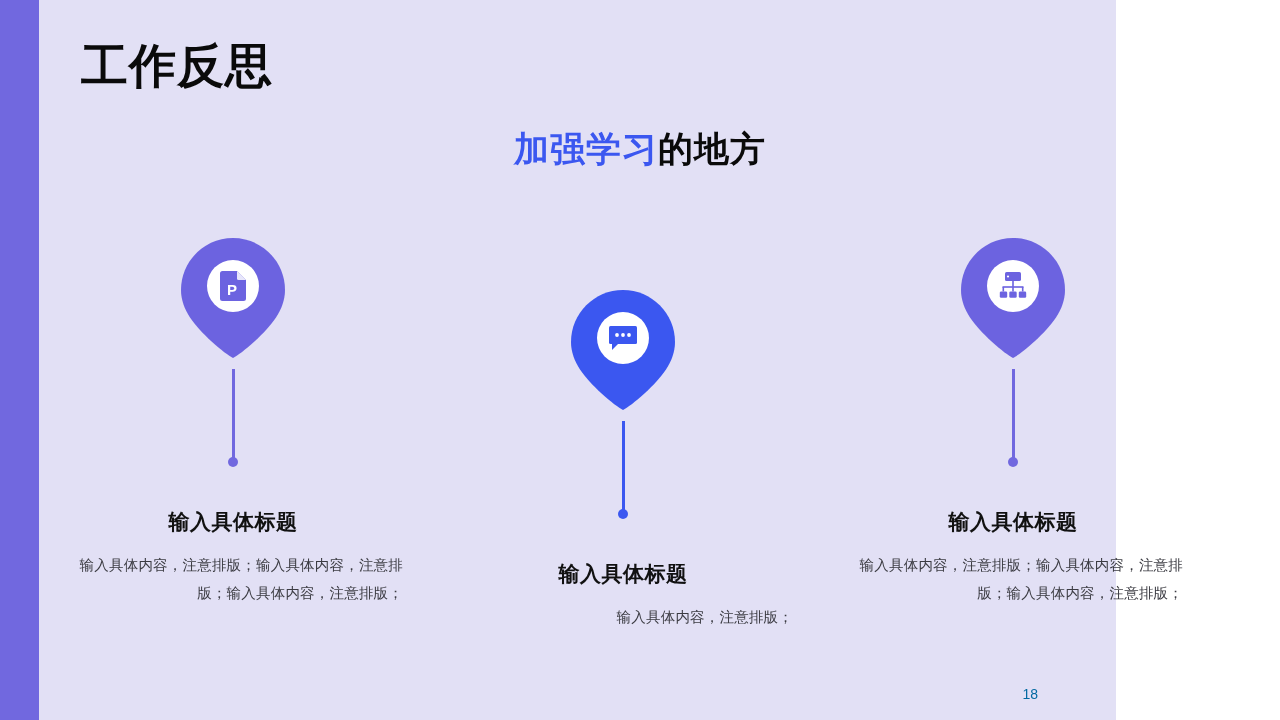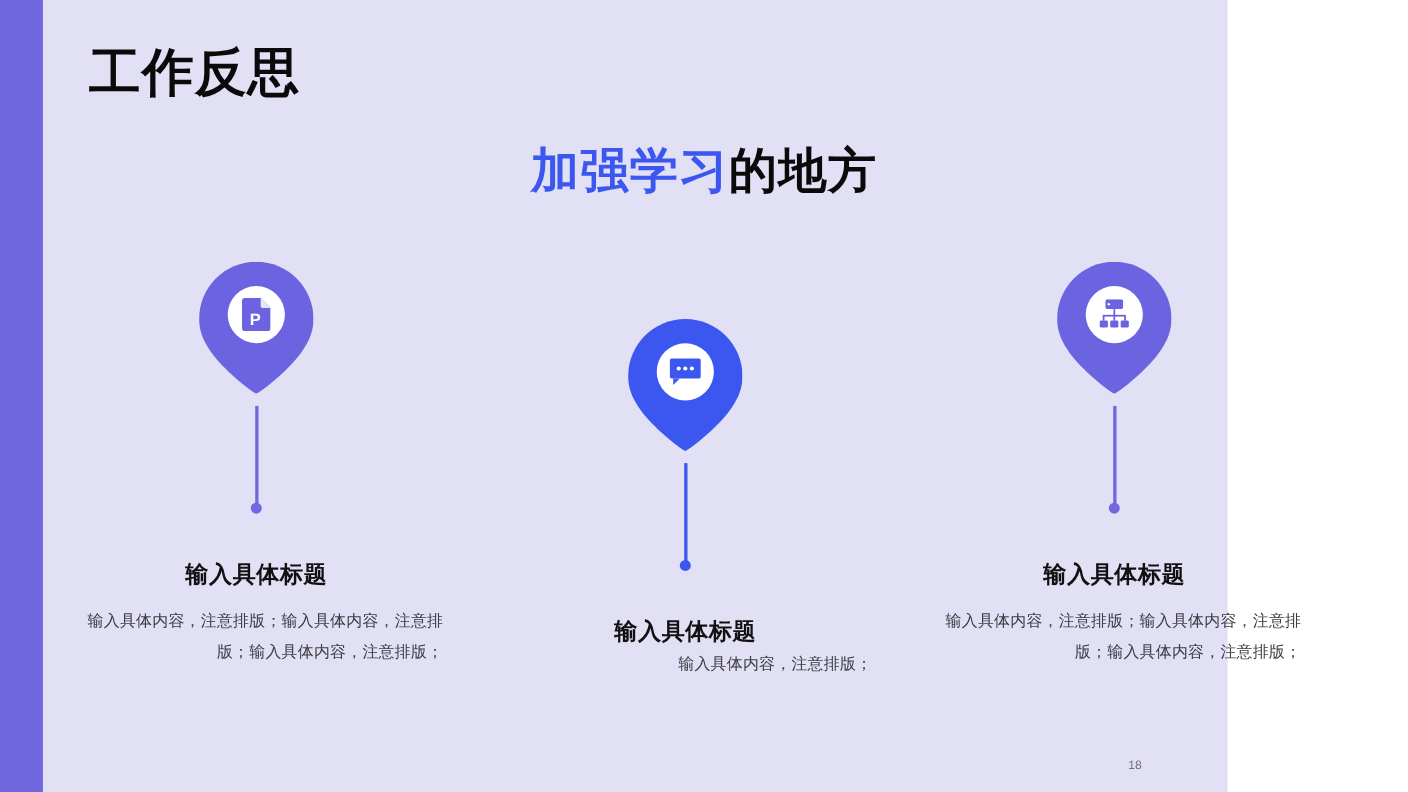--- a/index.html
+++ b/index.html
@@ -26,21 +26,21 @@
     color:#0a0a0a;
     letter-spacing:1px;
     line-height:1.05;
     white-space:nowrap;
   }
   
   #subtitle {
     position:absolute; left:0; top:126px;
     width:1280px;
     text-align:center;
-    font-size:44px; font-weight:bold;
+    font-size:35px; font-weight:bold;
     letter-spacing:1px;
     white-space:nowrap;
   }
   #subtitle .hl { color:#3b57f0; }
   #subtitle .plain { color:#0a0a0a; }
 
   
   .column {
     position:absolute;
     width:360px;
@@ -110,28 +110,28 @@
   #column-1 .stem, #column-3 .stem { top:131px; height:92px; background:#7168df; }
   #column-2 .stem { top:131px; height:92px; background:#3b57f0; }
 
   #column-1 .stem-dot, #column-3 .stem-dot { top:219px; background:#7168df; }
   #column-2 .stem-dot { top:219px; background:#3b57f0; }
 
   #column-1 .col-title, #column-3 .col-title { top:270px; }
   #column-2 .col-title { top:270px; }
 
   #column-1 .col-body, #column-3 .col-body { top:313px; }
-  #column-2 .col-body { top:300px; }
+  #column-2 .col-body { top:313px; }
 
   
   #page-number {
     position:absolute;
     right:78px; bottom:18px;
-    font-size:11px;
-    color:#737373;
+    font-size:14px;
+    color:#0369a1;
   }
 </style>
 </head>
 <body>
 
 <div id="slide">
 
   <div id="accent-bar"></div>
 
   <div id="page-title">工作反思</div>

